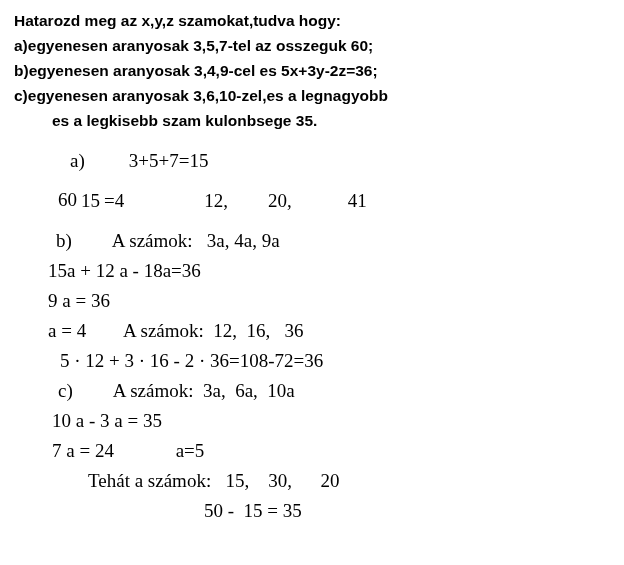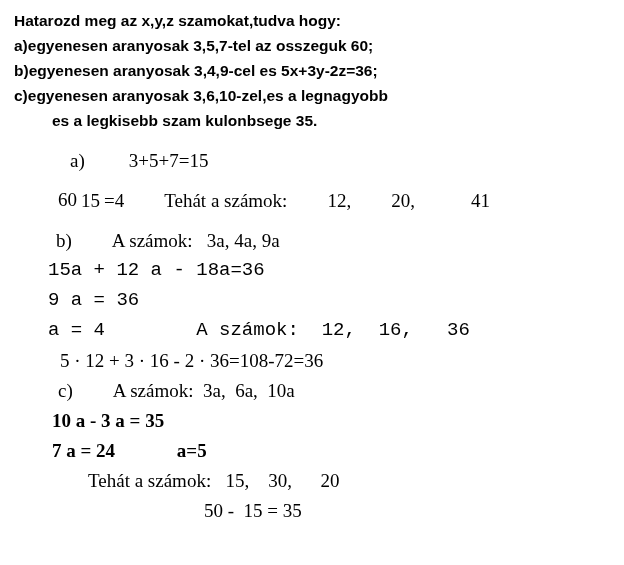--- a/index.html
+++ b/index.html
@@ -42,22 +42,22 @@
   .line {
     white-space: pre;
     height: 30px;
     display: flex;
     align-items: center;
   }
 
   .pad-a  { padding-left: 56px; }
   .pad-b  { padding-left: 42px; }
   .pad-c  { padding-left: 44px; }
-  .pad-s  { padding-left: 34px; font-family: Liberation Mono, monospace; }
-  .pad-s2 { padding-left: 38px; font-weight: bold; }
+  .pad-s  { padding-left: 34px; }
+  .pad-s2 { padding-left: 38px; }
   .pad-s3 { padding-left: 46px; }
   .pad-s4 { padding-left: 74px; }
   .pad-s7 { padding-left: 190px; }
 
   
   .fracline {
     display: flex;
     align-items: center;
     height: 50px;
     padding-left: 42px;
@@ -108,21 +108,20 @@
   </div>
 
   <div class="fracline">
     <span class="frac">
       <span class="num">60</span>
       <span class="bar"></span>
       <span class="den">15</span>
     </span>
     <span class="after-frac">=4</span>
     <span class="gap-2"></span>
-    <span>Tehát a számok:</span>
     <span class="gap-2"></span>
     <span>12,</span>
     <span class="gap-2"></span>
     <span>20,</span>
     <span class="gap-3"></span>
     <span>41</span>
   </div>
 
   <div class="line pad-b">
     <span>b)</span>

